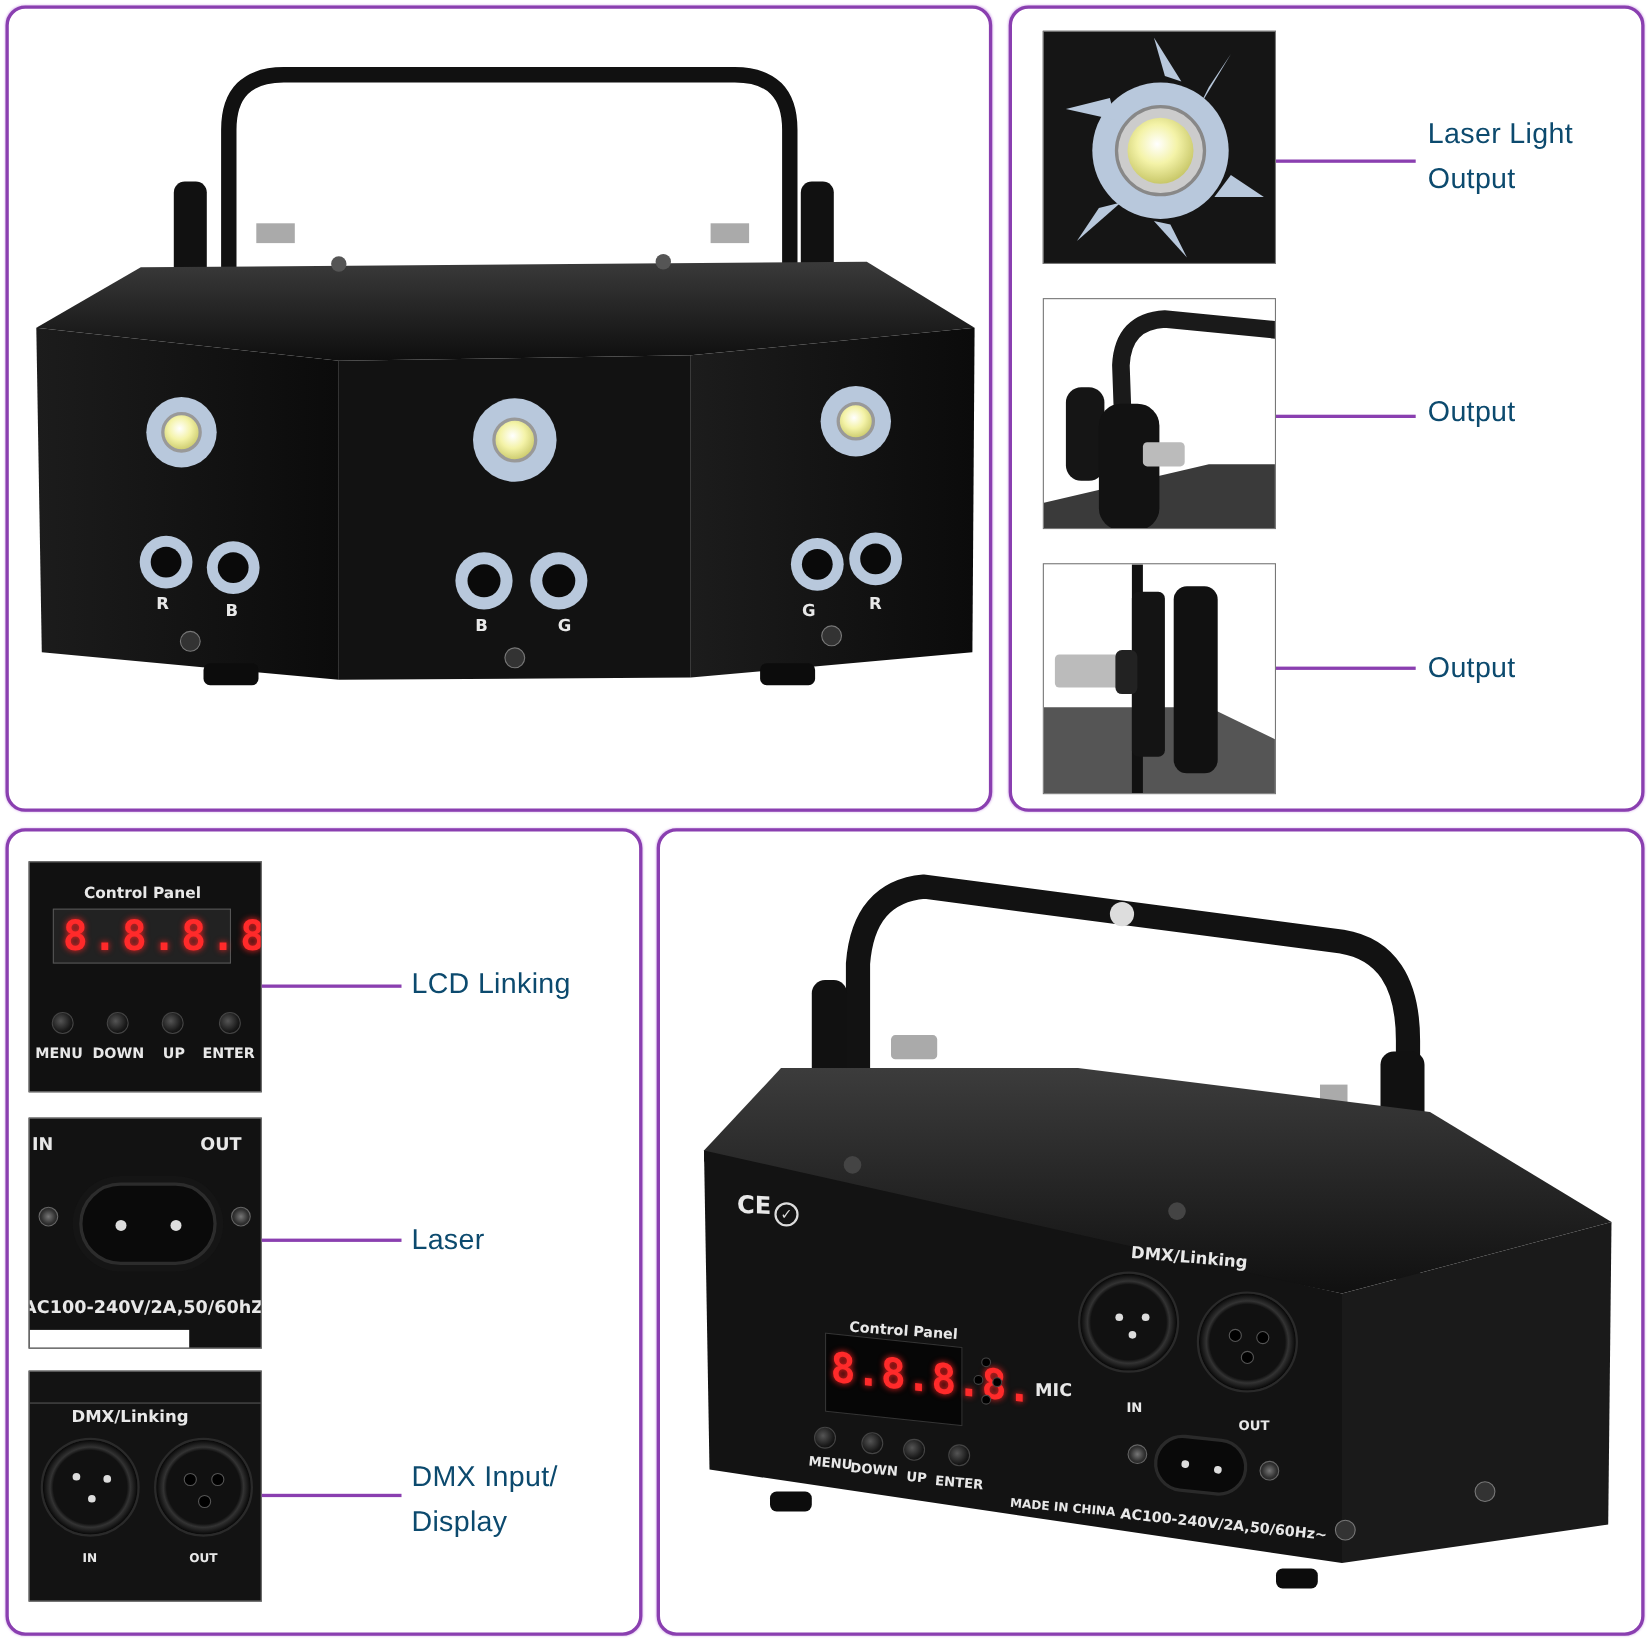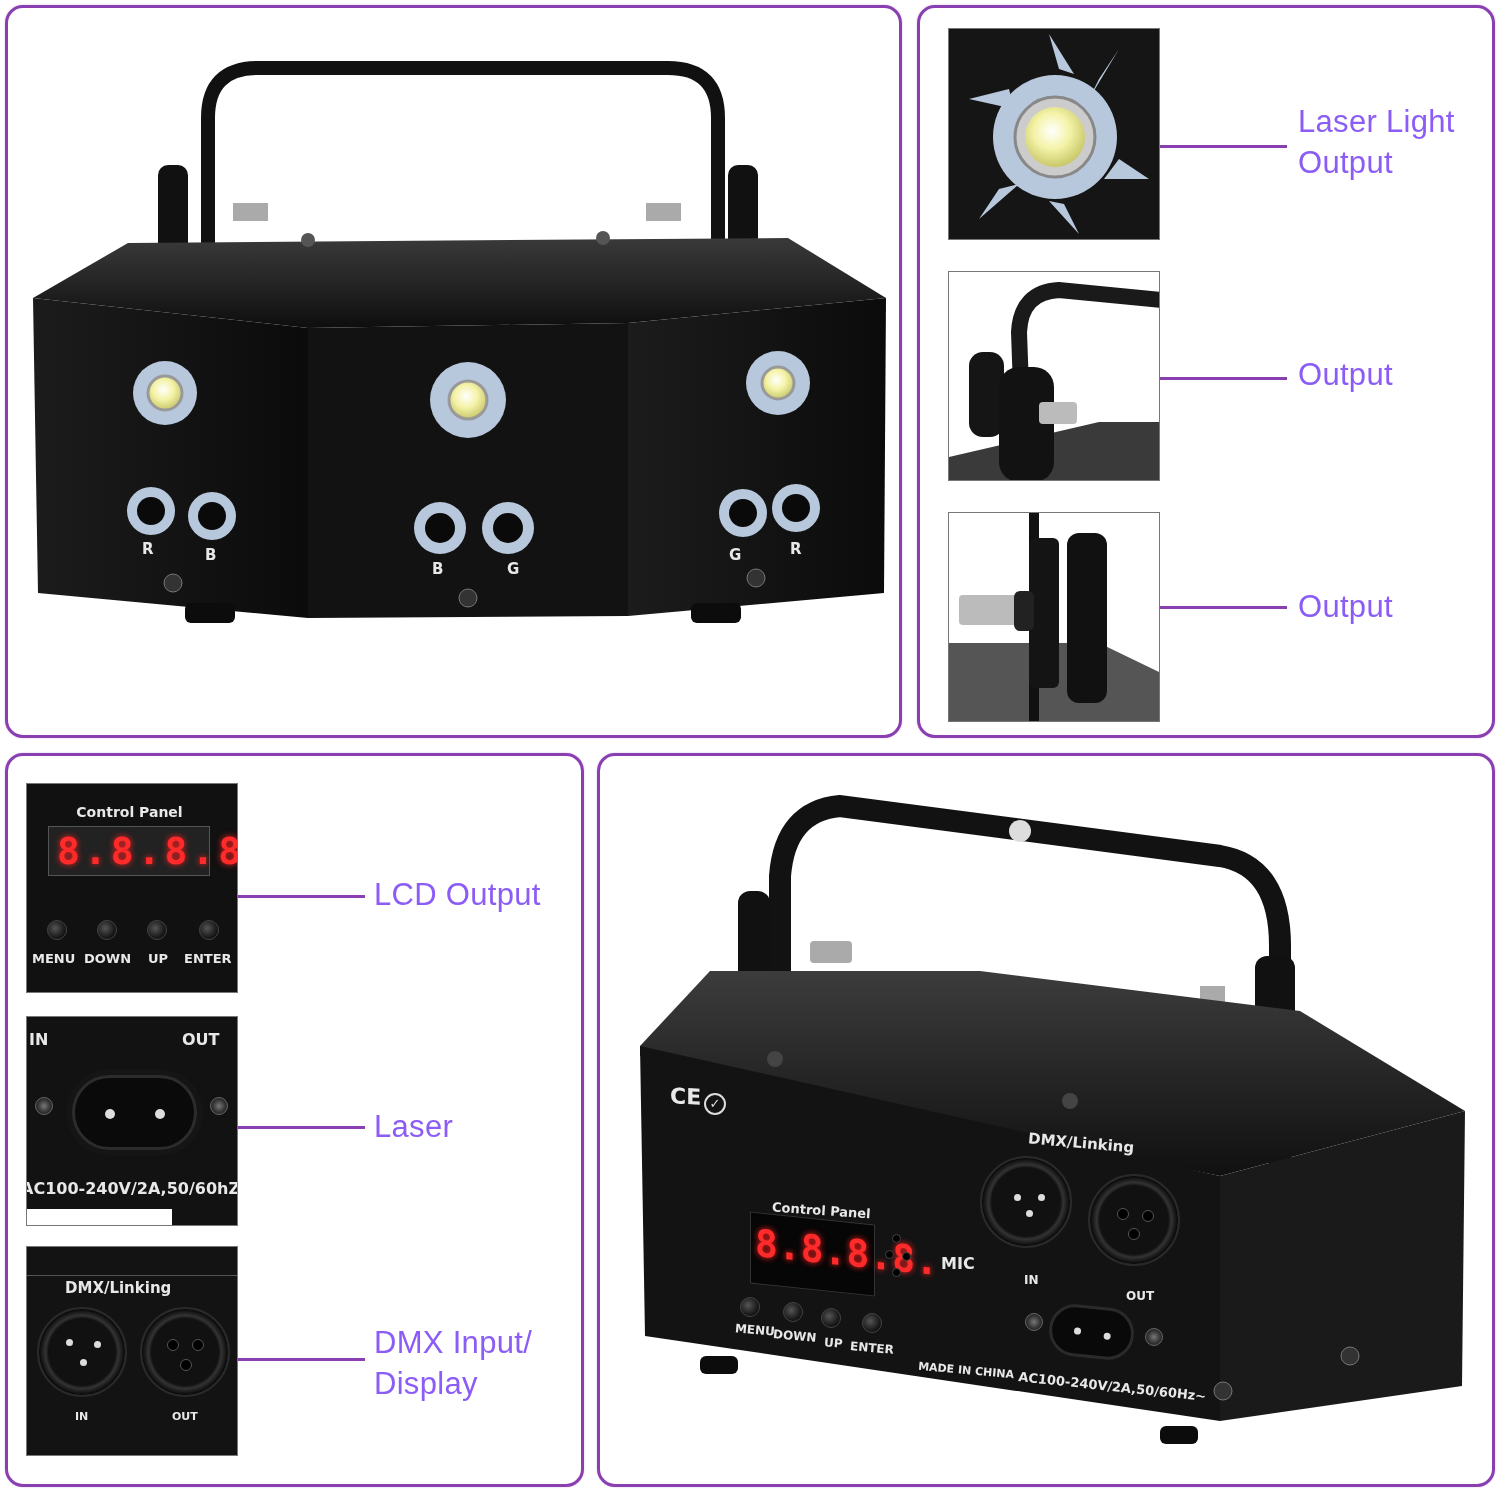--- a/index.html
+++ b/index.html
@@ -13,21 +13,21 @@
     background: #fff;
     box-shadow: 0 0 2px #d9b6ec;
   }
   #p-main { left: 5px; top: 5px; width: 897px; height: 733px; }
   #p-parts { left: 917px; top: 5px; width: 578px; height: 733px; }
   #p-ports { left: 5px; top: 753px; width: 579px; height: 734px; }
   #p-rear { left: 597px; top: 753px; width: 898px; height: 734px; }
 
   .thumb { position: absolute; background: #151515; border: 1px solid #777; overflow: hidden; }
   .leader { position: absolute; height: 3px; background: #8a3fb0; }
-  .callout { position: absolute; font-size: 31px; line-height: 41px; color: #8b5cf6; white-space: pre-line; letter-spacing: 0.3px; }
+  .callout { position: absolute; font-size: 26px; line-height: 41px; color: #0c4a6e; white-space: pre-line; letter-spacing: 0.3px; }
 
   
   .abs { position: absolute; }
   .label-w { color: #e8e8e8; font-weight: bold; font-family: "DejaVu Sans", sans-serif; }
   .seg { font-family: "DejaVu Sans Mono", monospace; color: #ff2a2a; font-weight: bold; text-shadow: 0 0 6px #ff2222; letter-spacing: 4px; }
   .btn-round { position: absolute; width: 20px; height: 20px; border-radius: 50%; background: radial-gradient(circle at 40% 40%, #555 0%, #1a1a1a 60%, #000 100%); border: 1px solid #444; }
   .xlr { position: absolute; border-radius: 50%; background: radial-gradient(circle, #111 55%, #333 60%, #0a0a0a 70%, #444 74%, #111 80%); border: 2px solid #2a2a2a; }
   .pin { position: absolute; width: 7px; height: 7px; border-radius: 50%; background: #ddd; }
   .hole { position: absolute; width: 12px; height: 12px; border-radius: 50%; background: #000; border: 1px solid #555; }
   .screw { position: absolute; width: 18px; height: 18px; border-radius: 50%; background: radial-gradient(circle, #777 0%, #333 55%, #111 100%); border: 1px solid #666; }
@@ -174,21 +174,21 @@
     <div class="btn-round" style="left:20px;top:136px"></div>
     <div class="btn-round" style="left:70px;top:136px"></div>
     <div class="btn-round" style="left:120px;top:136px"></div>
     <div class="btn-round" style="left:172px;top:136px"></div>
     <span class="abs label-w" style="left:5px;top:167px;font-size:13px">MENU</span>
     <span class="abs label-w" style="left:57px;top:167px;font-size:13px">DOWN</span>
     <span class="abs label-w" style="left:121px;top:167px;font-size:13px">UP</span>
     <span class="abs label-w" style="left:157px;top:167px;font-size:13px">ENTER</span>
   </div>
   <div class="leader" style="left:230px;top:139px;width:127px"></div>
-  <div class="callout" style="left:366px;top:118px">LCD Output</div>
+  <div class="callout" style="left:366px;top:118px">LCD Linking</div>
 
   <div class="thumb" style="left:18px;top:260px;width:212px;height:210px;background:#121212">
     <span class="abs label-w" style="left:2px;top:13px;font-size:16px">IN</span>
     <span class="abs label-w" style="left:155px;top:13px;font-size:16px">OUT</span>
     <div class="abs" style="left:45px;top:58px;width:125px;height:75px;border-radius:38px;background:#0a0a0a;border:3px solid #2c2c2c;box-shadow:0 0 0 6px #151515">
       <div class="pin" style="left:30px;top:31px;width:10px;height:10px"></div>
       <div class="pin" style="left:80px;top:31px;width:10px;height:10px"></div>
     </div>
     <div class="screw" style="left:8px;top:80px"></div>
     <div class="screw" style="left:183px;top:80px"></div>

